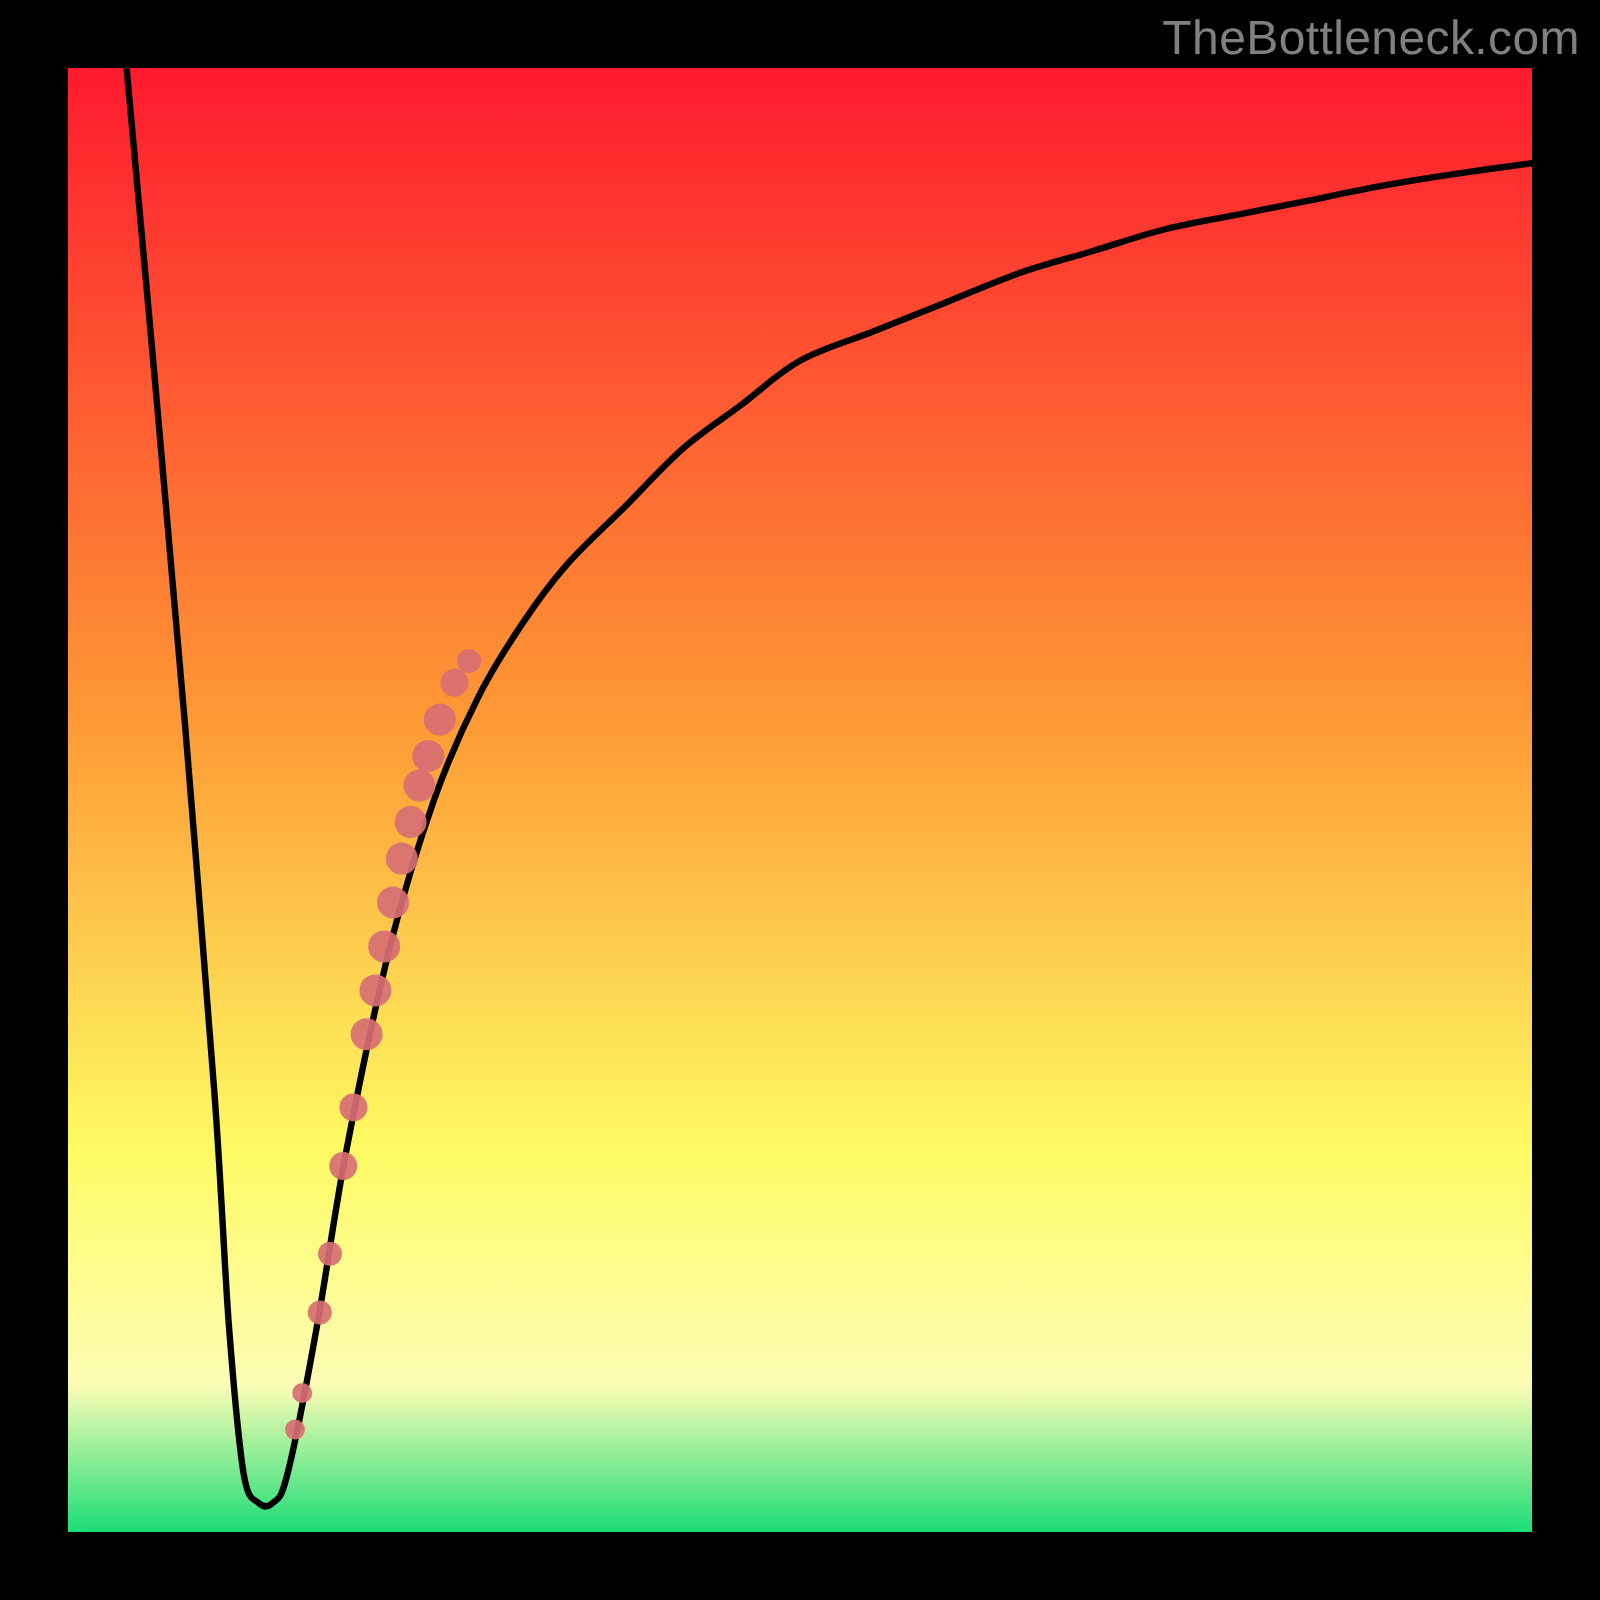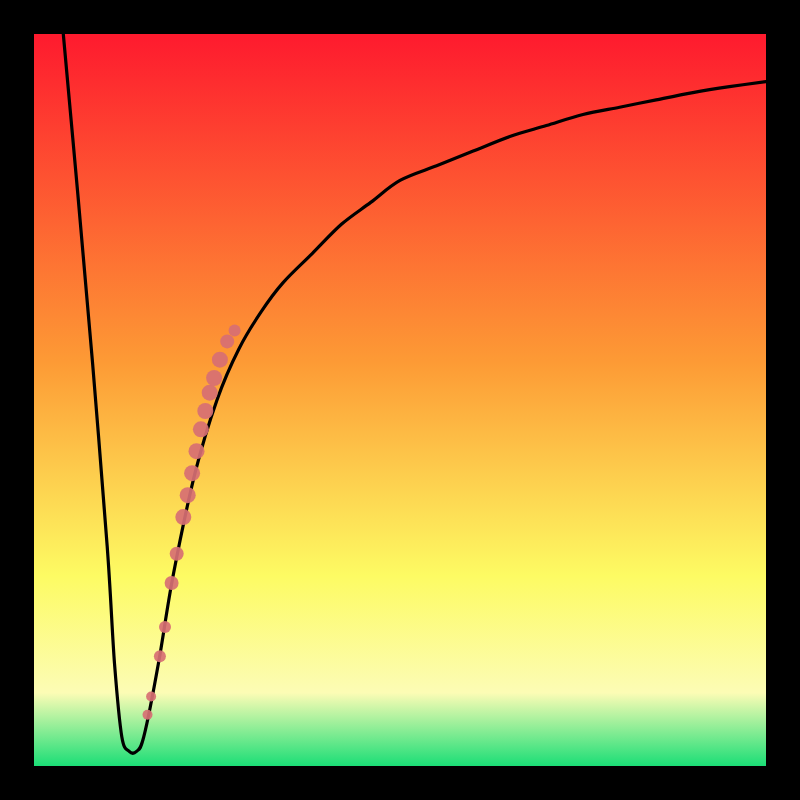--- a/index.html
+++ b/index.html
@@ -34,20 +34,21 @@
     font-weight: 400;
     letter-spacing: 0.2px;
     z-index: 10;
   }
   svg { display: block; }
 </style>
 </head>
 <body>
 
 <div class="frame">
+  <div class="watermark">TheBottleneck.com</div>
   <div class="plot">
     <svg id="svg" width="732" height="732" viewBox="0 0 732 732">
       <defs>
         <linearGradient id="bg" x1="0" y1="0" x2="0" y2="1">
           <stop id="g0" offset="0%" stop-color="#fe1a2e"></stop>
           <stop id="g1" offset="45%" stop-color="#fd9b35"></stop>
           <stop id="g2" offset="74%" stop-color="#fdfb63"></stop>
           <stop id="g3" offset="90%" stop-color="#fcfcb5"></stop>
           <stop id="g4" offset="100%" stop-color="#1bde76"></stop>
         </linearGradient>

